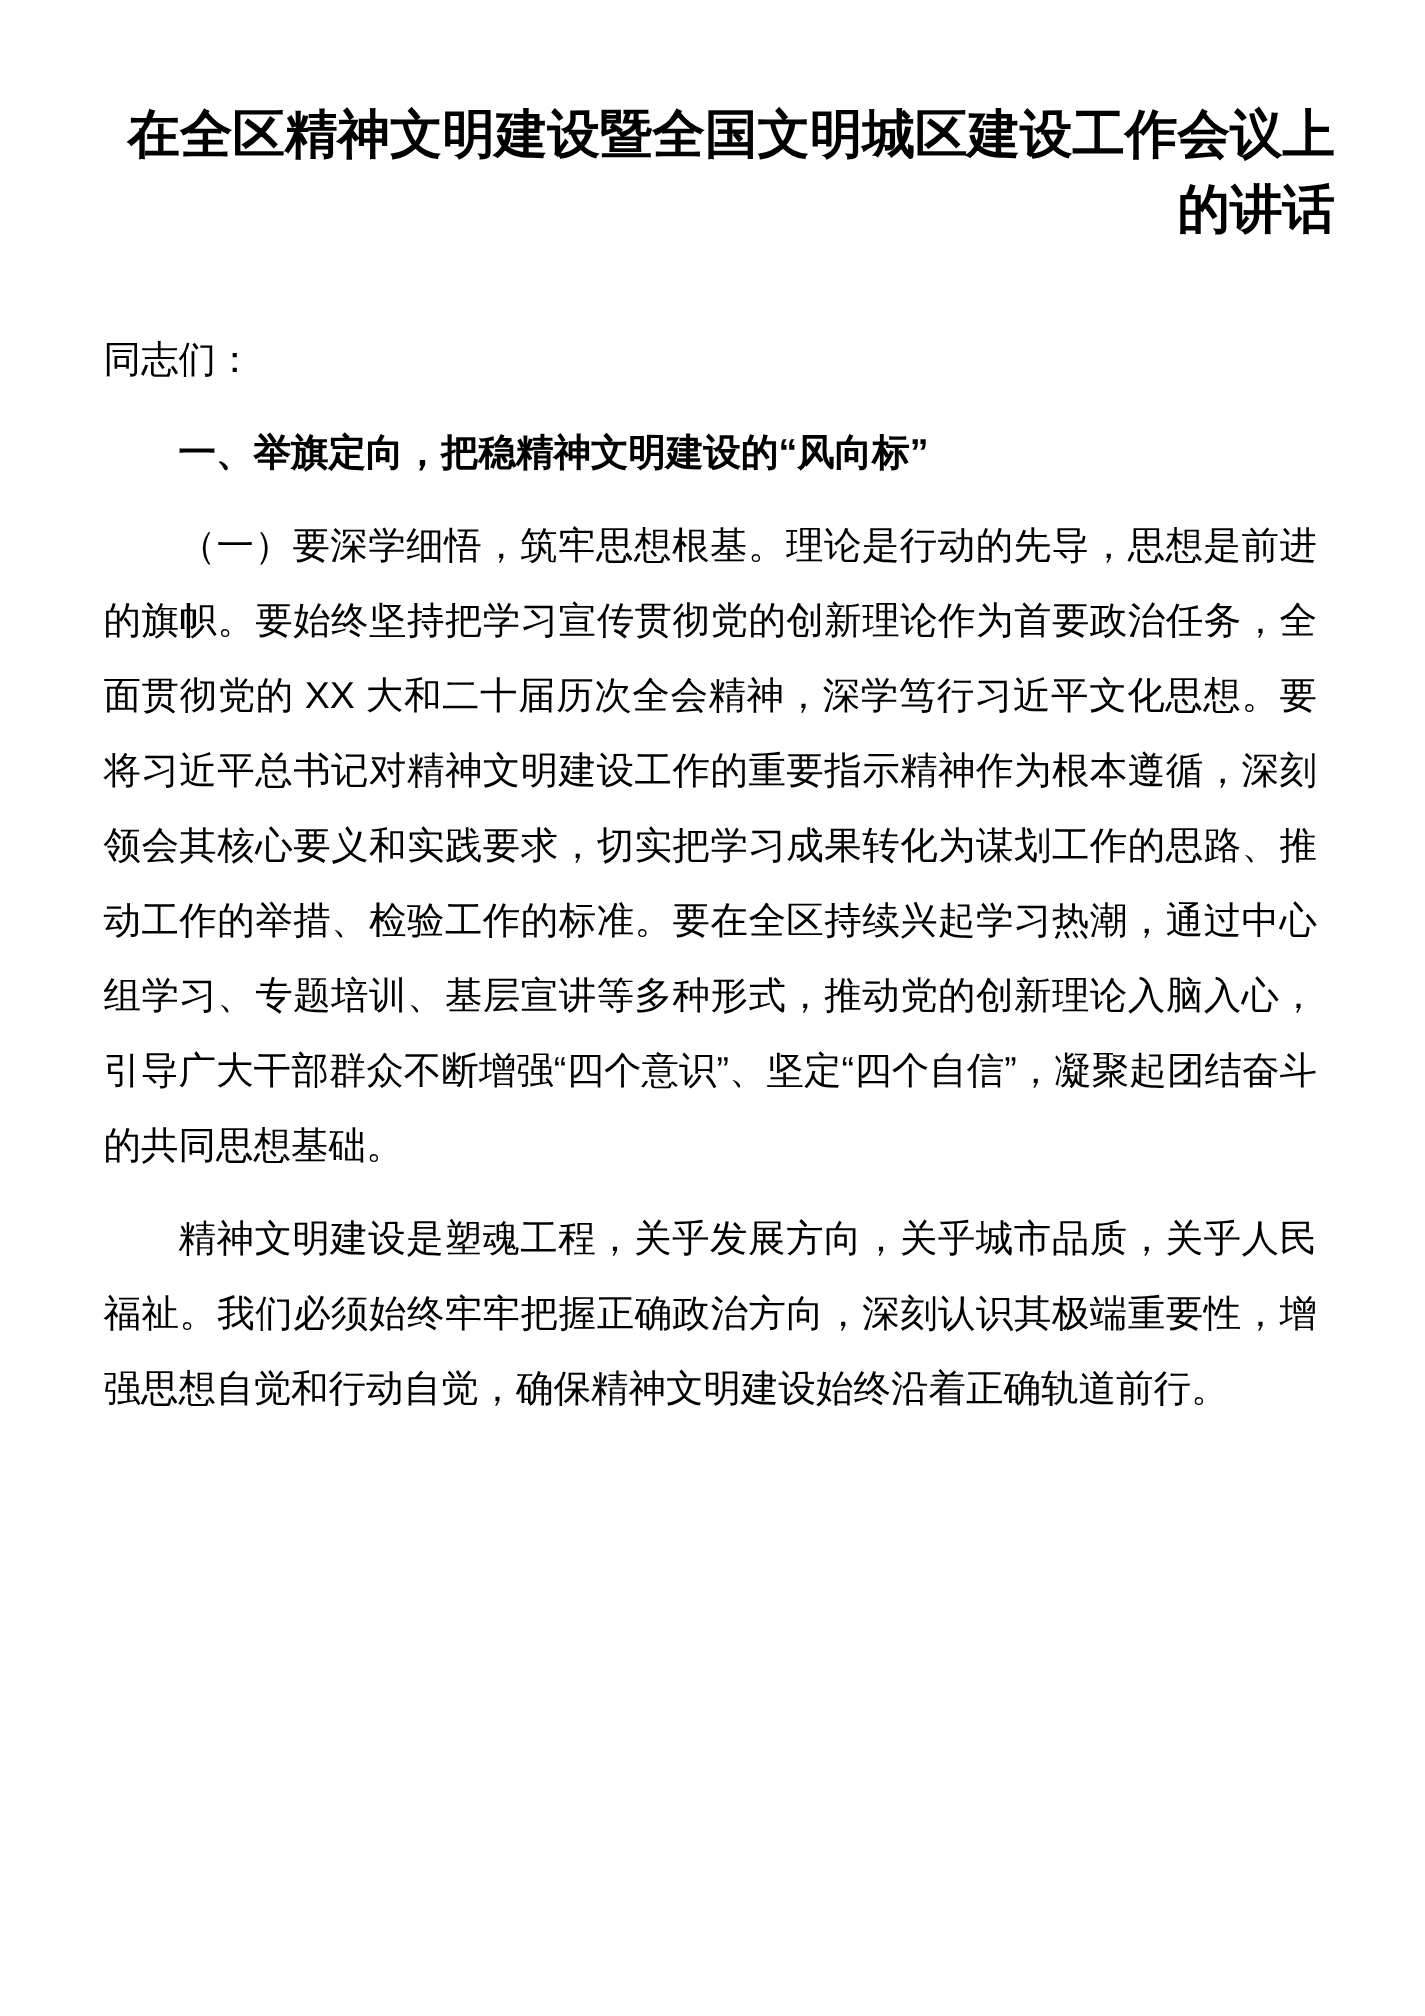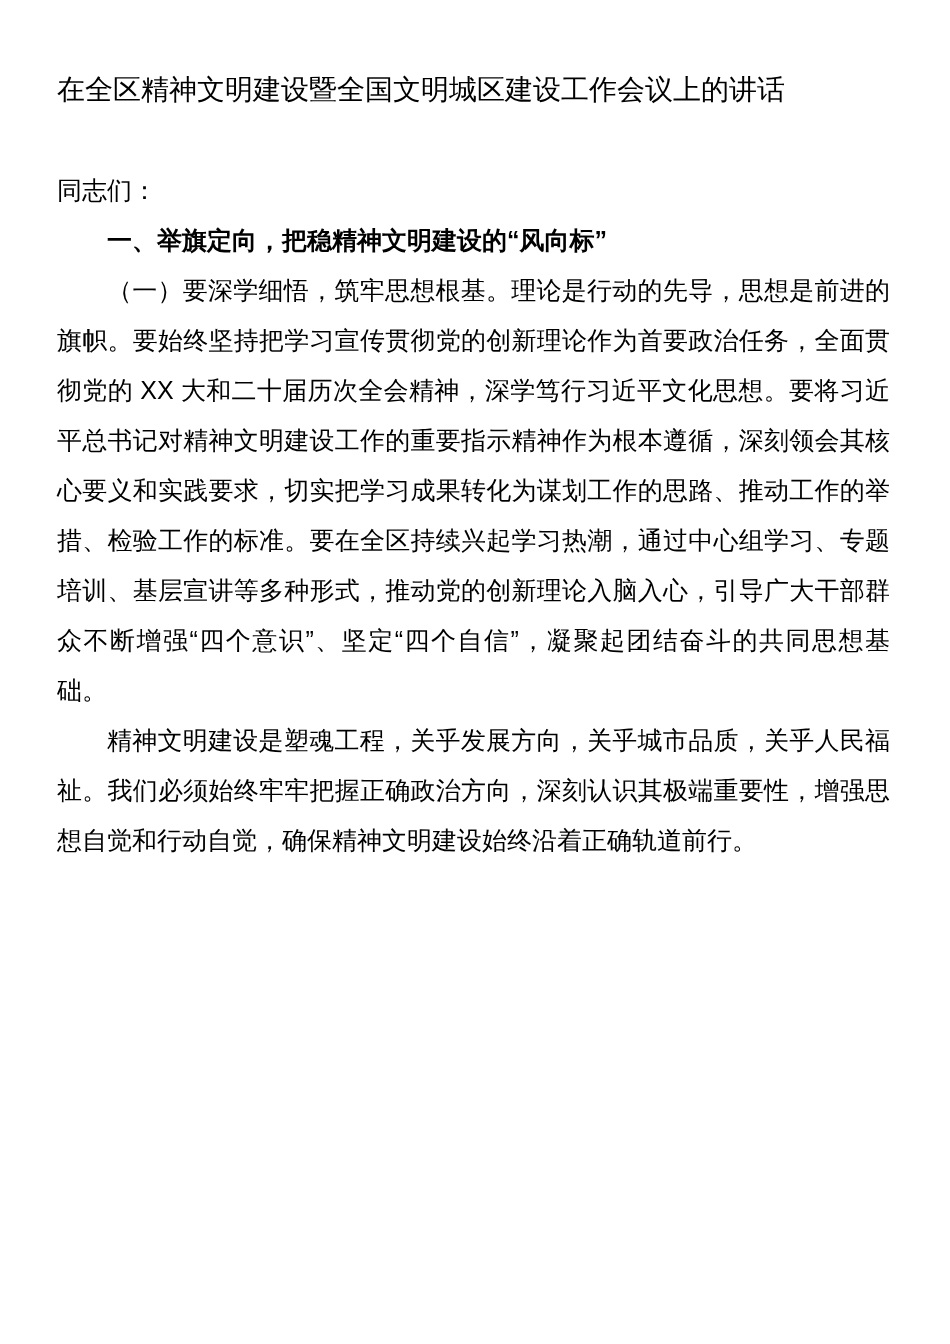--- a/index.html
+++ b/index.html
@@ -12,31 +12,31 @@
     width: 950px;
     height: 1344px;
     box-sizing: border-box;
     background: #ffffff;
     color: #000000;
     padding: 65px 60px 0 57px;
     font-family: "Liberation Sans", "DejaVu Sans", sans-serif;
     overflow: hidden;
   }
   .doc-title {
-    font-size: 28px;
+    font-size: 35px;
     line-height: 50px;
-    font-weight: 400;
-    text-align: left;
+    font-weight: 700;
+    text-align: right;
     margin: 0 0 50px 0;
     letter-spacing: 0;
   }
   .doc-par {
     font-size: 25px;
     line-height: 50px;
-    margin: 0;
+    margin: 12px;
     text-align: justify;
     text-justify: inter-character;
     word-break: break-all;
     overflow-wrap: anywhere;
   }
   .indent {
     text-indent: 2em;
   }
   .heading {
     font-weight: 700;

